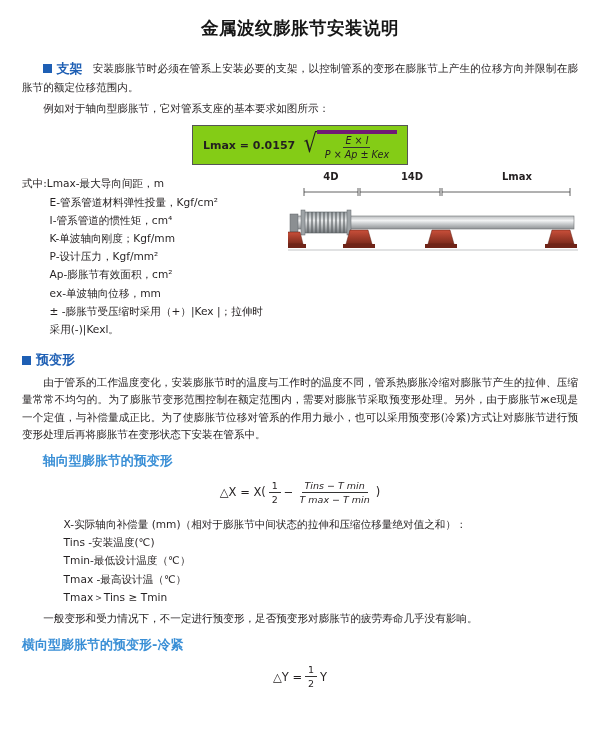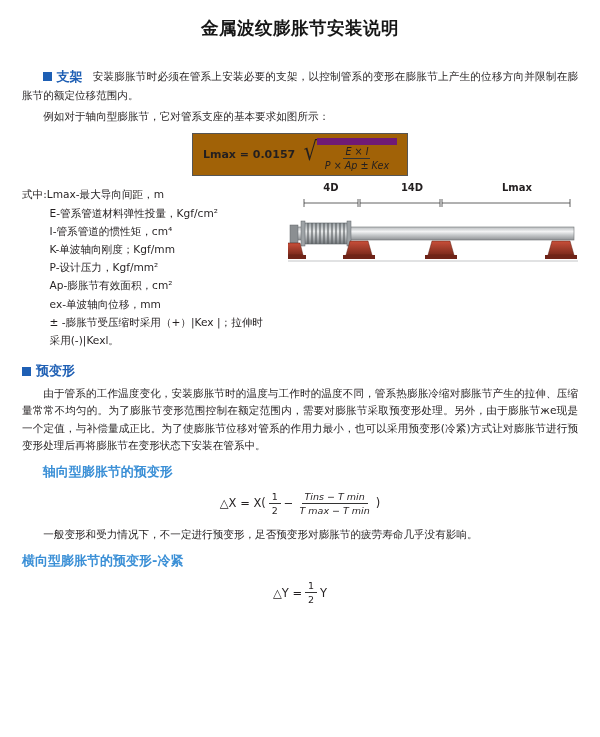--- a/index.html
+++ b/index.html
@@ -12,21 +12,21 @@
     color: #231f20;
     overflow: hidden;
     position: relative;
   }
   .page { padding: 10px 22px 0 22px; position: relative; }
 
   h1.title {
     font-size: 17.5px;
     font-weight: bold;
     text-align: center;
-    margin: 6px 0 26px 0;
+    margin: 6px 0 18px 0;
     letter-spacing: 0.5px;
     color: #161616;
   }
 
   .sec-head {
     font-size: 13px;
     font-weight: bold;
     color: #1e5fb4;
     margin: 9px 0 5px 0;
     display: flex;
@@ -63,35 +63,35 @@
     display: flex;
     justify-content: center;
   }
   .fbox {
     border: 1px solid #555;
     padding: 4px 10px 4px 10px;
     display: flex;
     align-items: center;
     gap: 7px;
     font-size: 11px;
-    background: #a16207;
+    background: #84cc16;
   }
   .fbox .lhs { font-weight: bold; font-size: 11px; }
   .radical { display: flex; align-items: stretch; font-size: 10px; }
   .radical .sign {
     font-size: 26px;
     line-height: 26px;
     margin-right: -2px;
     transform: scaleX(0.8);
   }
   .frac {
     display: inline-flex;
     flex-direction: column;
     align-items: center;
-    border-top: 7px solid #701a75;
+    border-top: 4px solid #701a75;
     padding: 1px 6px 0 6px;
     font-size: 9.6px;
     font-style: italic;
   }
   .frac .num { border-bottom: 1px solid #333; padding: 0 2px 1px 2px; }
   .frac .den { padding: 1px 2px 0 2px; }
 
   
   .drawing {
     position: relative;
@@ -288,20 +288,27 @@
     </span>
     <span>−</span>
     <span class="fr-small" style="font-style:italic;">
       <span class="num">Tins − T min</span>
       <span class="den">T max − T min</span>
     </span>
     <span>)</span>
   </div>
 
 
+  <div class="list" style="padding-left:2.6em;">
+    <div class="li">X-实际轴向补偿量 (mm)（相对于膨胀节中间状态的拉伸和压缩位移量绝对值之和）：</div>
+    <div class="li">Tins -安装温度(℃)</div>
+    <div class="li">Tmin-最低设计温度（℃）</div>
+    <div class="li">Tmax -最高设计温（℃）</div>
+    <div class="li">Tmax＞Tins ≥ Tmin</div>
+  </div>
 
   <p class="body indent" style="margin-top:4px;">一般变形和受力情况下，不一定进行预变形，足否预变形对膨胀节的疲劳寿命几乎没有影响。</p>
 
   <div class="sec-head" style="color:#3a8fd6;padding-left:0;">
     <span>横向型膨胀节的预变形-冷紧</span>
   </div>
 
   <div class="formula3">
     <span>△Y =</span>
     <span class="fr-small">

